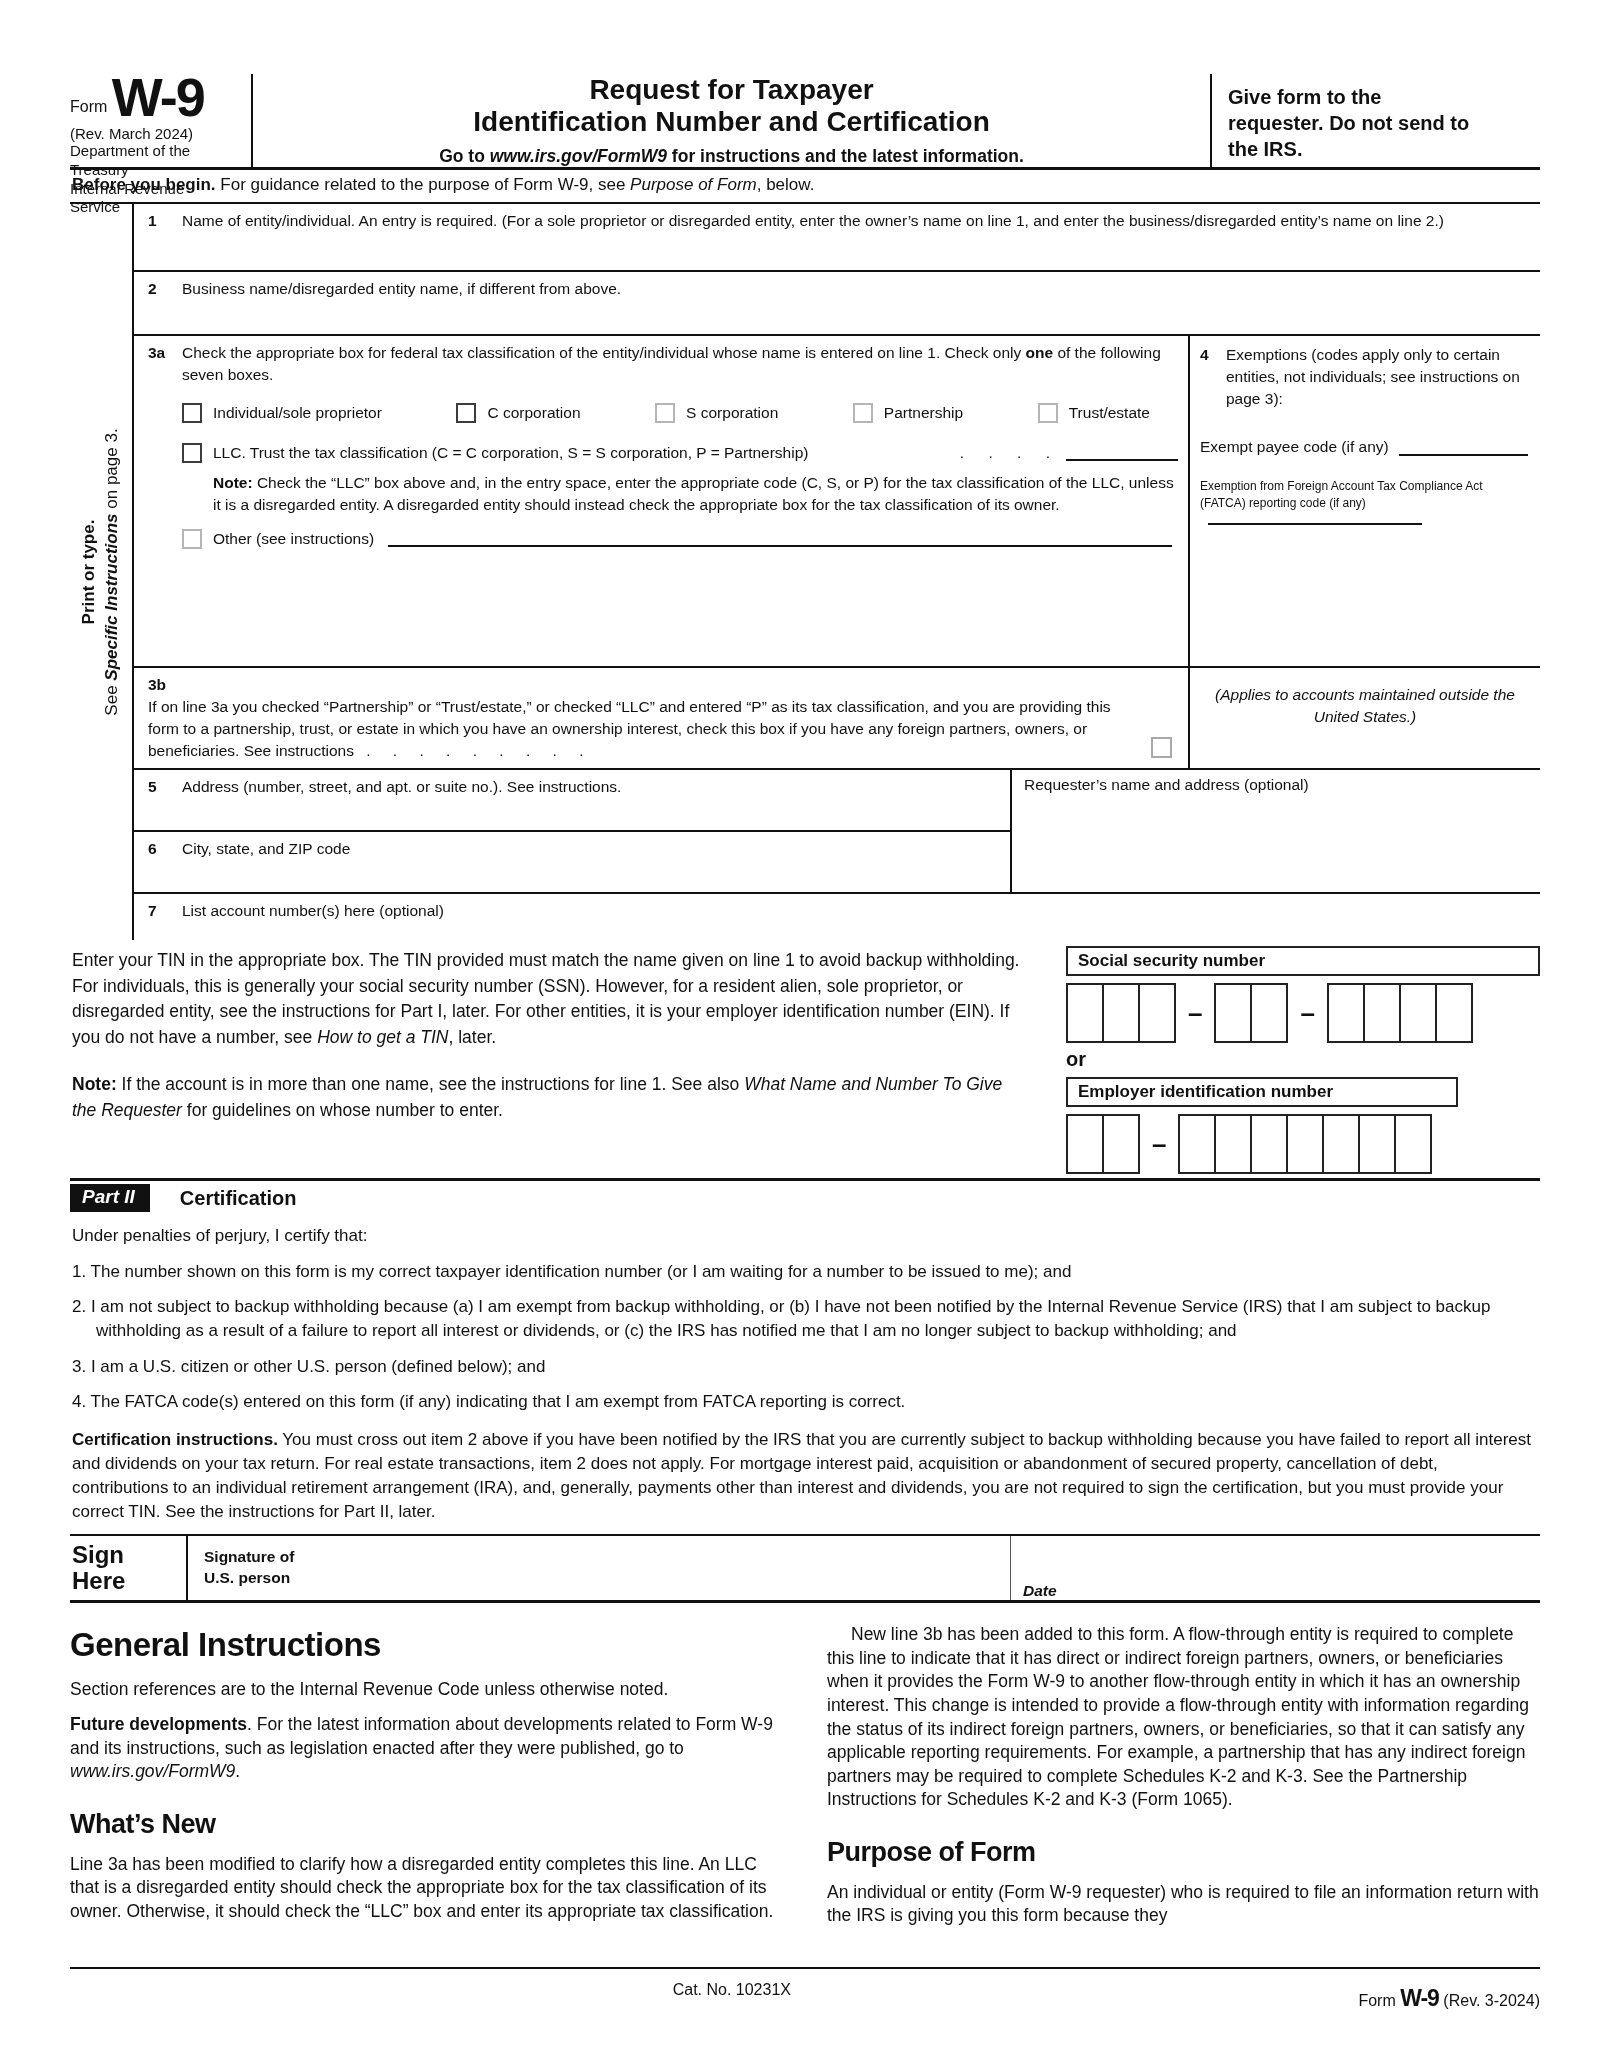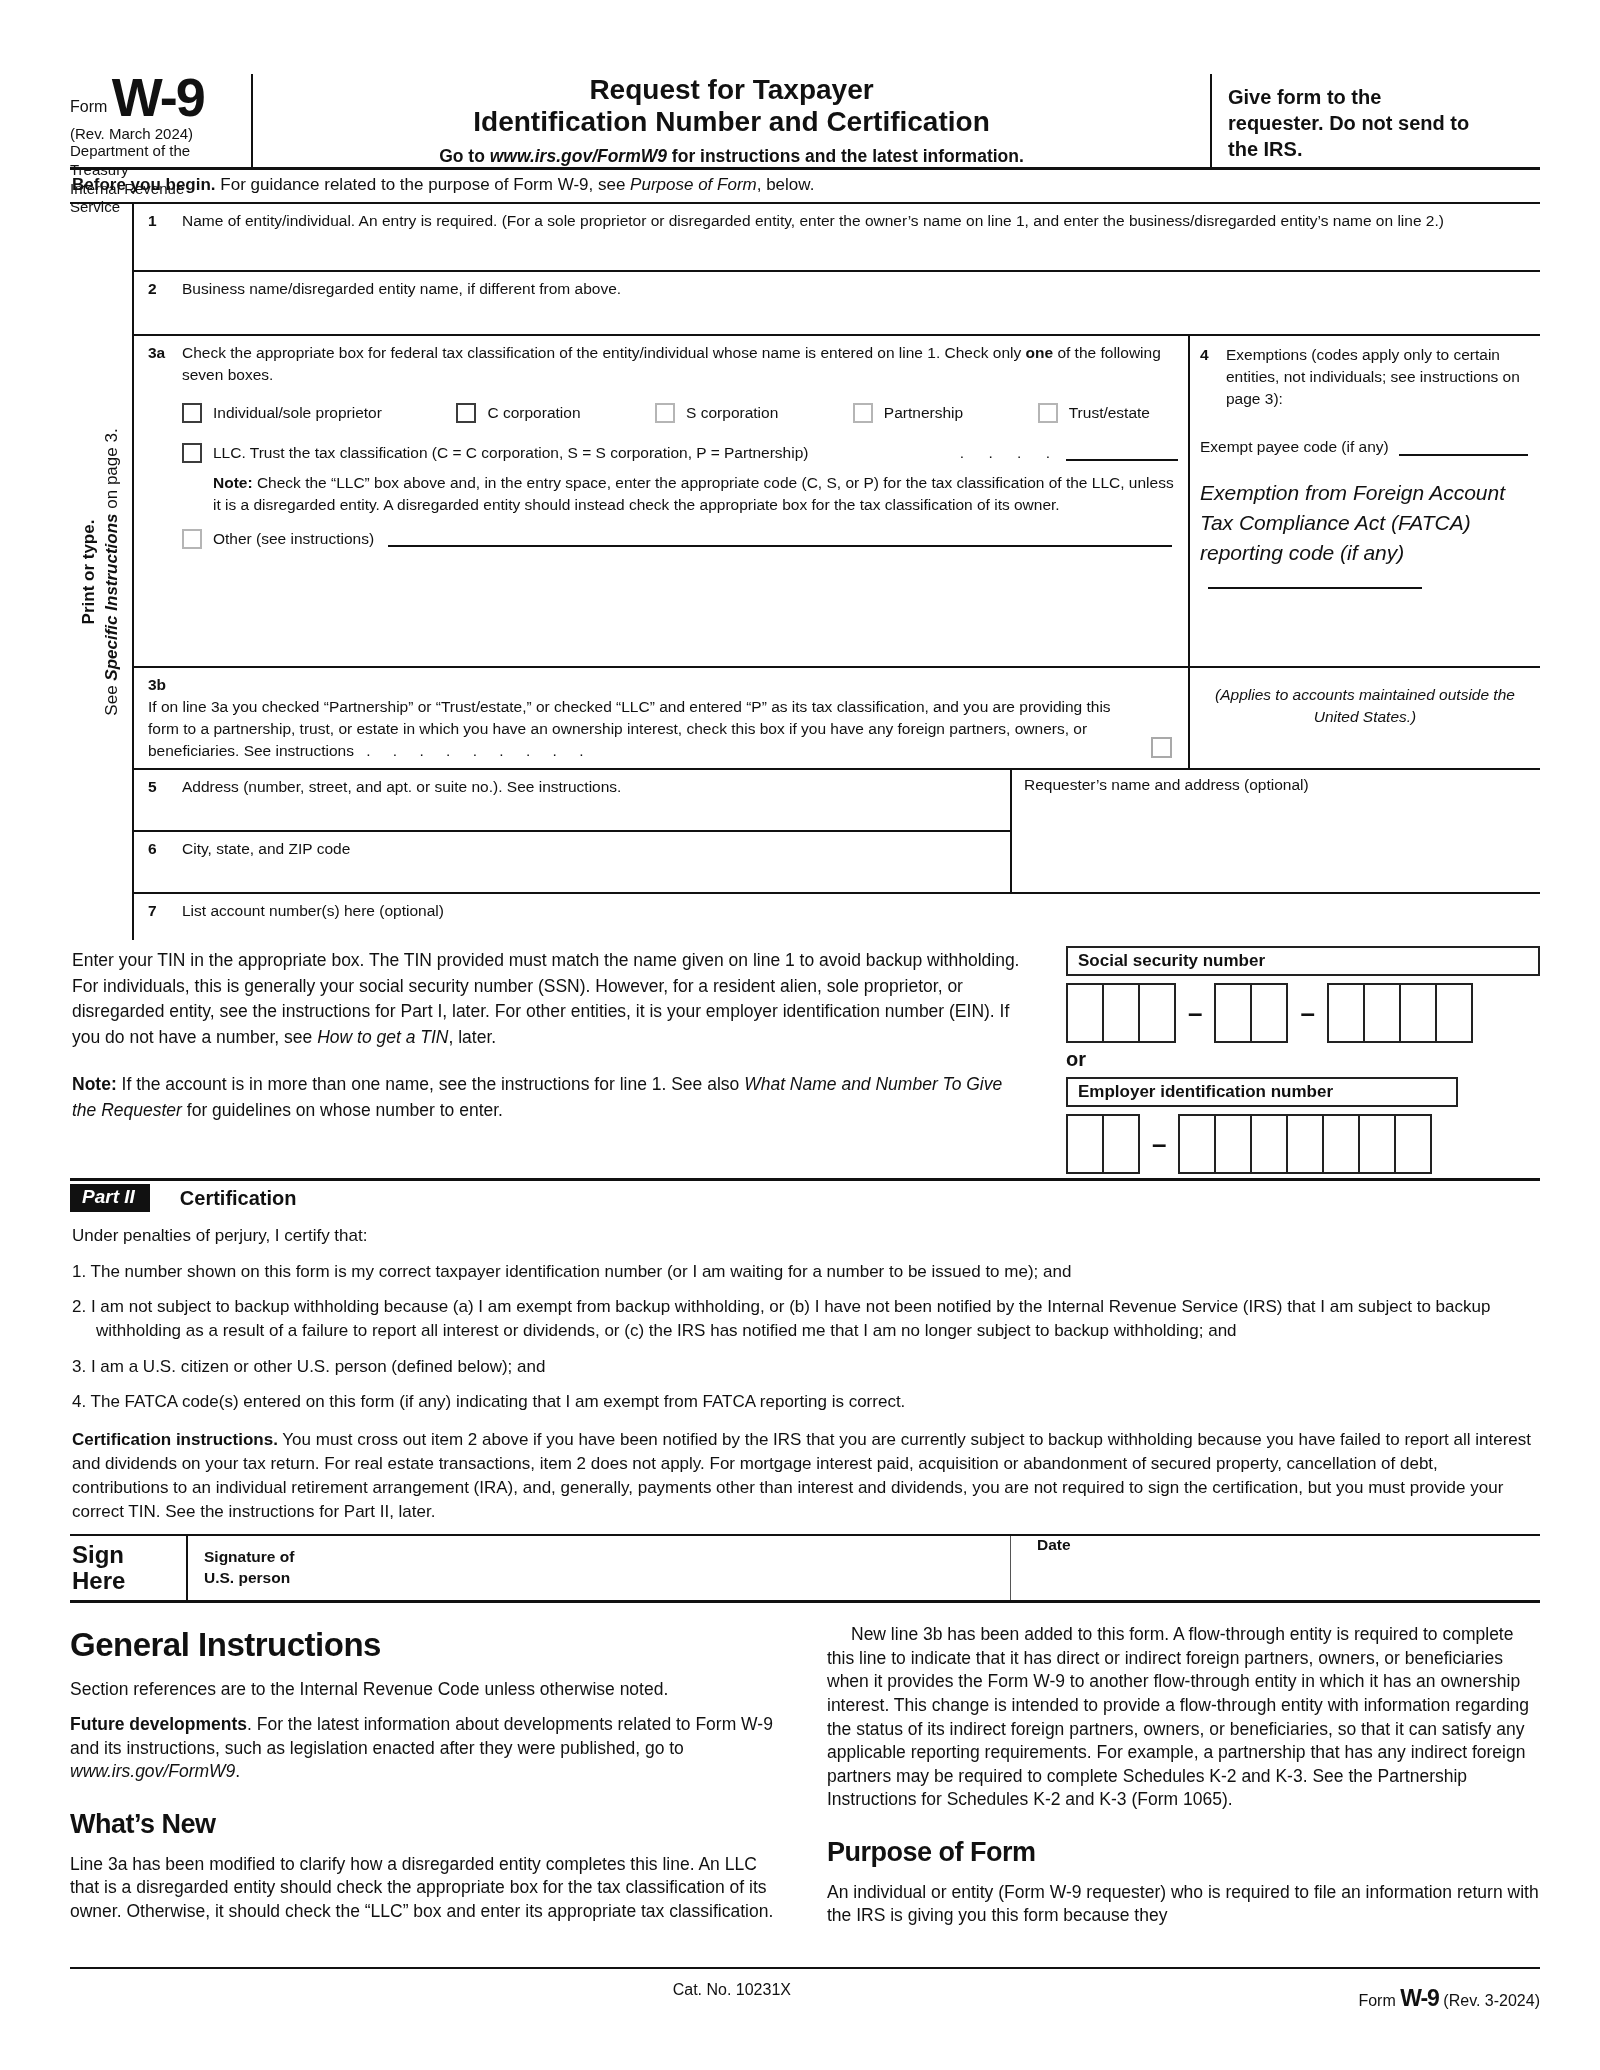--- a/index.html
+++ b/index.html
@@ -59,21 +59,21 @@
   .entry-line { display:inline-block; border-bottom:2px solid #111; height:1.05em; }
   .llc-entry { width:112px; }
   .l3a-note { margin-bottom:12px; padding-left:31px; }
   .other-line { display:flex; align-items:center; padding-right:6px; }
   .other-entry { flex:1; margin-left:14px; }
 
   .box4 { padding:8px 12px 8px 10px; font-size:15.5px; line-height:1.42; display:flex; }
   .box4 .fnum { width:26px; }
   .exempt-row { display:flex; align-items:flex-end; padding:20px 12px 0 10px; font-size:15.5px; }
   .exempt-row .entry-line { flex:1; margin-left:10px; min-width:80px; }
-  .fatca-block { padding:22px 12px 0 10px; font-size:21px; line-height:1.42;font-style:italic; }
+  .fatca-block { padding:22px 12px 0 10px; font-size:12px; line-height:1.42; }
   .fatca-entry { width:214px; margin-left:8px; }
 
   .row-3b .split-left { min-height:96px; position:relative; padding-right:60px; }
   .b3b-dots { letter-spacing:9px; margin-left:8px; }
   .cb-3b { position:absolute; right:16px; bottom:10px; width:21px; height:21px; border:2px solid #a9a9a9; }
   .applies-cell { padding:16px 20px; font-size:15.5px; font-style:italic; text-align:center; line-height:1.42; }
 
   .row56-split { display:flex; border-top:2px solid #111; }
   .row56-left { flex:1; display:flex; flex-direction:column; }
   .row56-left .frow:first-child { border-top:none; }
@@ -102,21 +102,21 @@
   .cert-section { padding:8px 2px 10px; font-size:17px; line-height:1.42; }
   .cert-intro { margin-bottom:12px; }
   .cert-item { margin-bottom:11px; padding-left:24px; text-indent:-24px; }
   .cert-instr { margin-top:14px; }
 
   
   .sign-row { display:flex; border-top:2px solid #111; border-bottom:3px solid #111; min-height:64px; }
   .sign-here { width:118px; flex:none; border-right:2px solid #111; font-size:24px; font-weight:bold; line-height:1.08; padding:6px 0 6px 2px; }
   .sig-area { flex:1; display:flex; align-items:center; padding-left:16px; }
   .sig-label { font-size:15.5px; font-weight:bold; line-height:1.35; }
-  .date-area { width:530px; flex:none; border-left:1.5px solid #555; display:flex; align-items:flex-start; padding-left:26px; }
+  .date-area { width:530px; flex:none; border-left:1.5px solid #555; display:flex; align-items:flex-end; padding-left:12px;font-style:italic; }
   .date-label { font-size:15.5px; font-weight:bold; }
 
   
   .instructions { display:flex; gap:44px; padding-top:20px; }
   .icol { flex:1; font-size:17.5px; line-height:1.35; }
   .big-h { font-size:33px; font-weight:bold; letter-spacing:-.5px; margin-bottom:10px; }
   .mid-h { font-size:27px; font-weight:bold; letter-spacing:-.5px; margin:22px 0 10px; }
   .icol p { margin-bottom:12px; }
   .indent-first { text-indent:24px; }
   .icol .mid-h:first-child { margin-top:0; }

